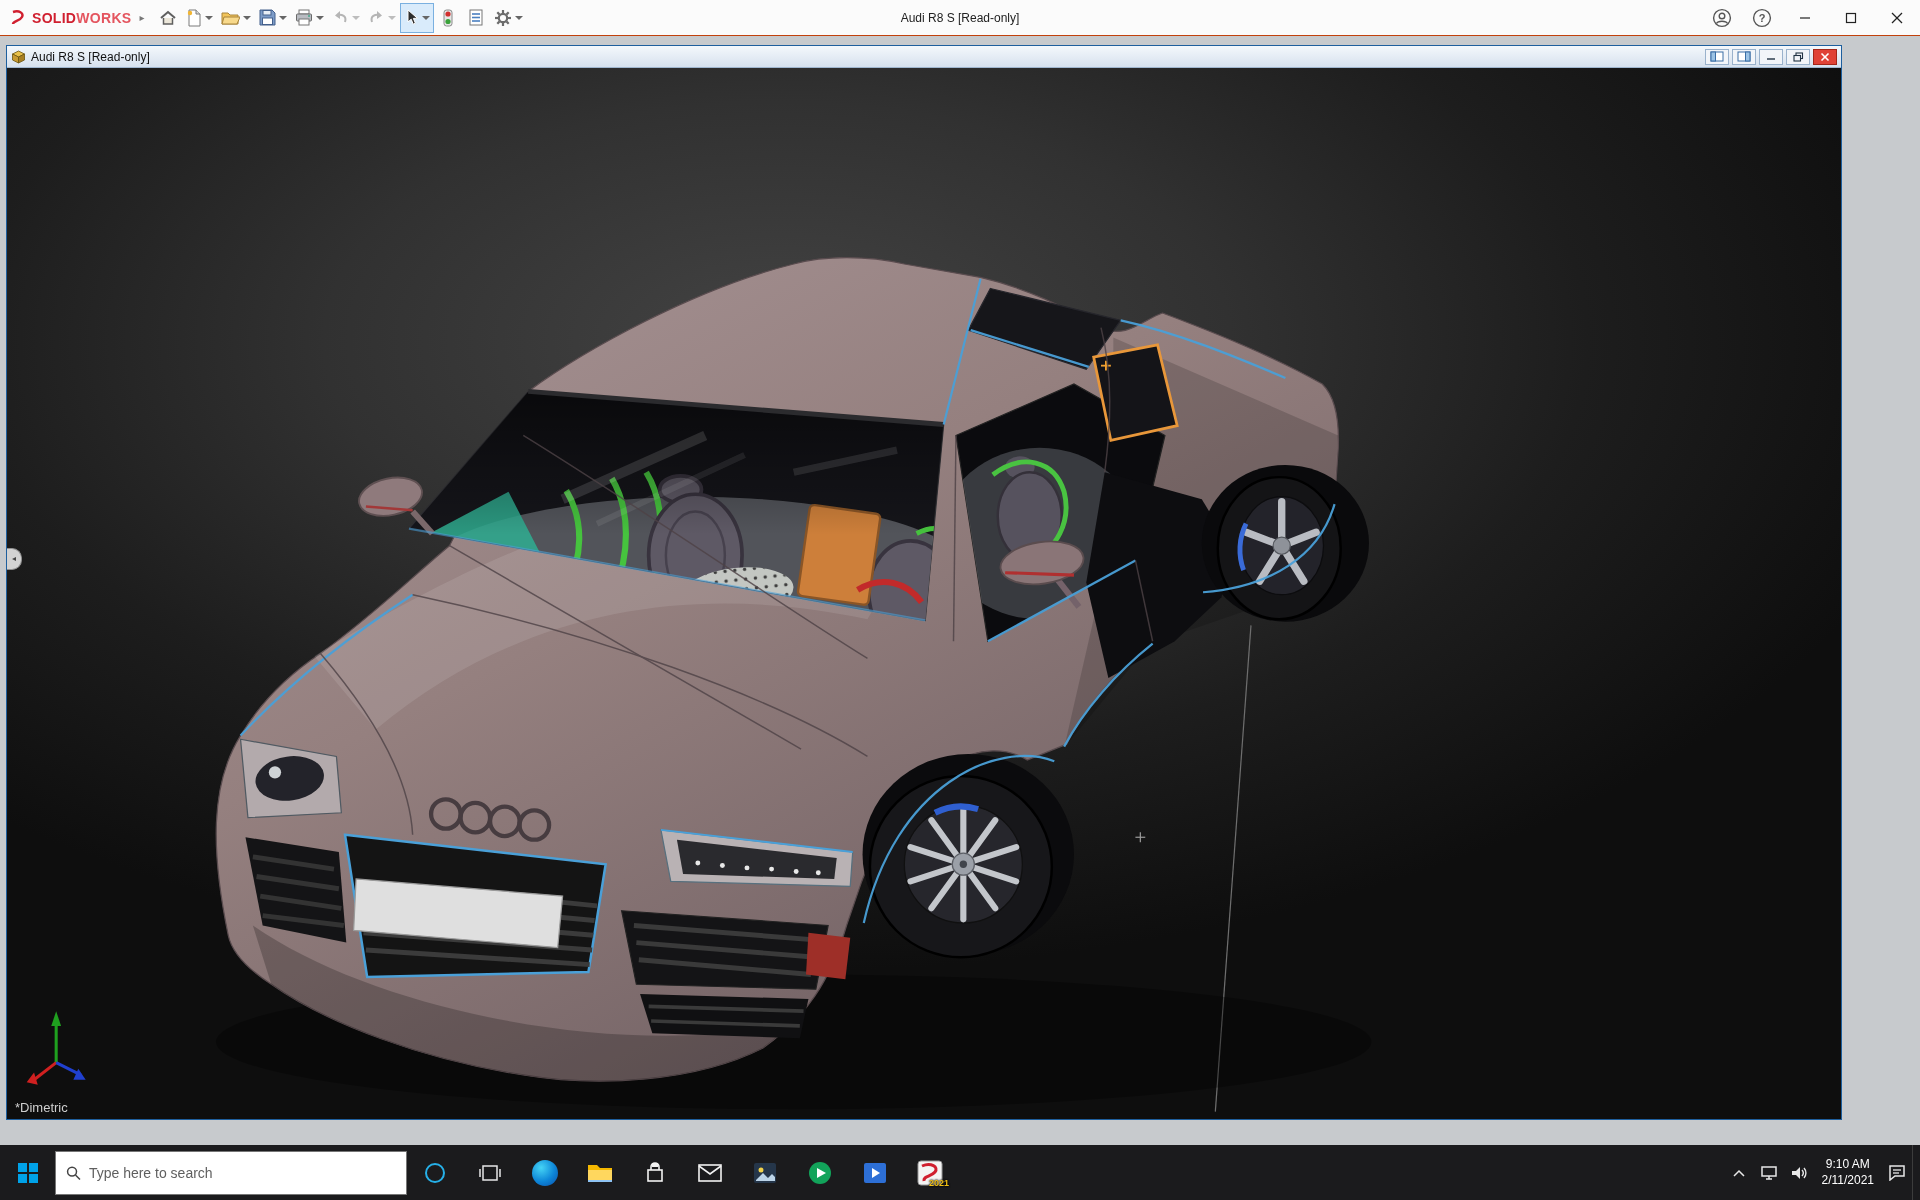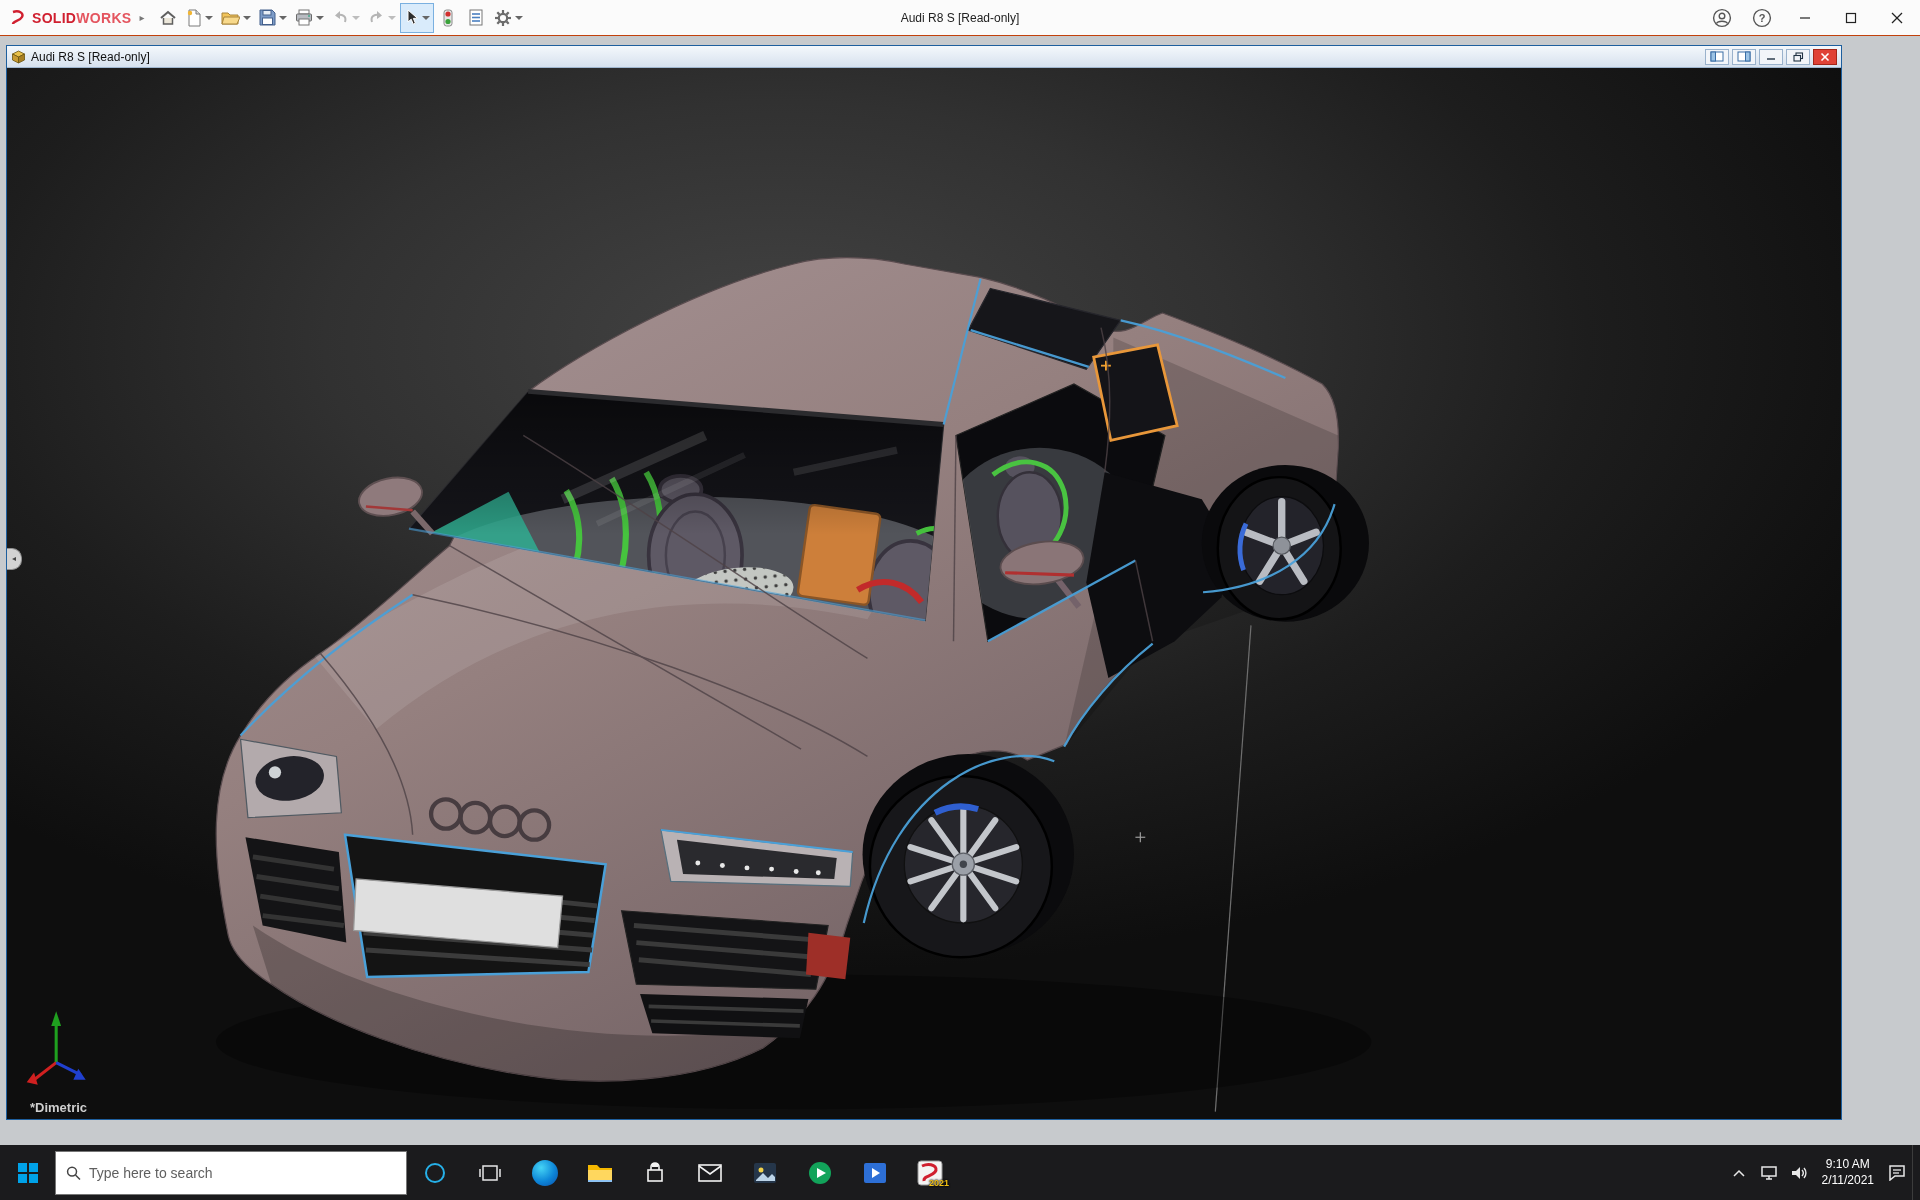--- a/index.html
+++ b/index.html
@@ -39,21 +39,21 @@
     background:linear-gradient(#f4f8fc,#d6e1ee); border-bottom:1px solid #9fb6cf;
     font-size:12px; color:#111; }
   .doc-btns { margin-left:auto; display:flex; gap:3px; align-items:center; }
   .dbtn { width:24px; height:16px; display:flex; align-items:center; justify-content:center;
     background:#f2f5f9; border:1px solid #9ab2cc; }
   .dbtn.close { background:#e04236; border-color:#a32619; }
 
   .viewport { position:relative; flex:1; overflow:hidden;
     background:radial-gradient(ellipse 65% 60% at 42% 26%, #434343 0%, #313131 38%, #1d1d1d 68%, #0e0e0e 100%); }
   .viewport > svg.canvas { position:absolute; inset:0; width:100%; height:100%; }
-  .view-label { position:absolute; left:23px; bottom:4px; color:#cfcfcf; font-size:13px; font-weight:bold; }
+  .view-label { position:absolute; left:8px; bottom:4px; color:#cfcfcf; font-size:13px; font-weight:normal; }
   .fm-tab { position:absolute; left:0; top:calc(50% - 46px); width:15px; height:22px;
     background:#d2d2d2; border:1px solid #8f8f8f; border-left:none; border-radius:0 10px 10px 0;
     display:flex; align-items:center; justify-content:center; font-size:8px; color:#444; }
 
   
   .taskbar { position:absolute; bottom:0; left:0; right:0; height:55px; background:#1b1b1d;
     display:flex; align-items:center; z-index:40; color:#eee; }
   .task-btn { width:55px; height:47px; display:flex; align-items:center; justify-content:center;
     background:transparent; border:none; position:relative; }
   .search-box { width:352px; height:44px; background:#ffffff; border:1px solid #767676;

